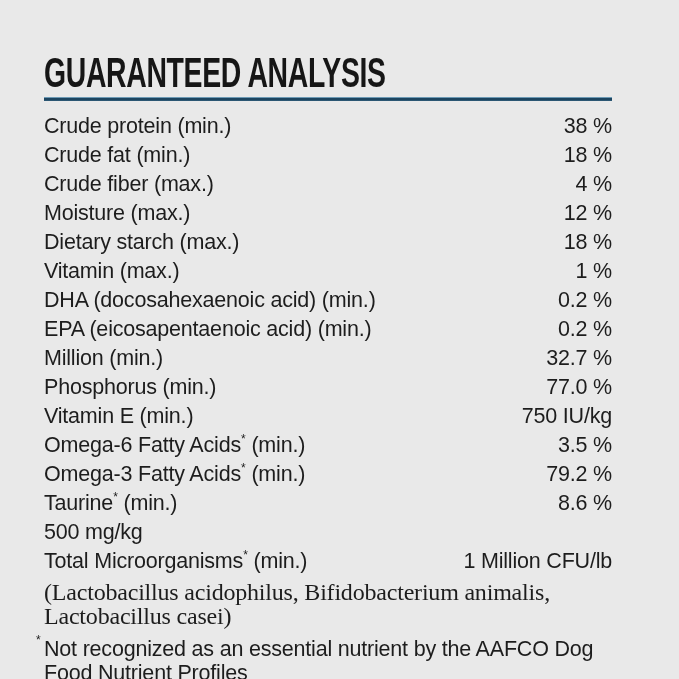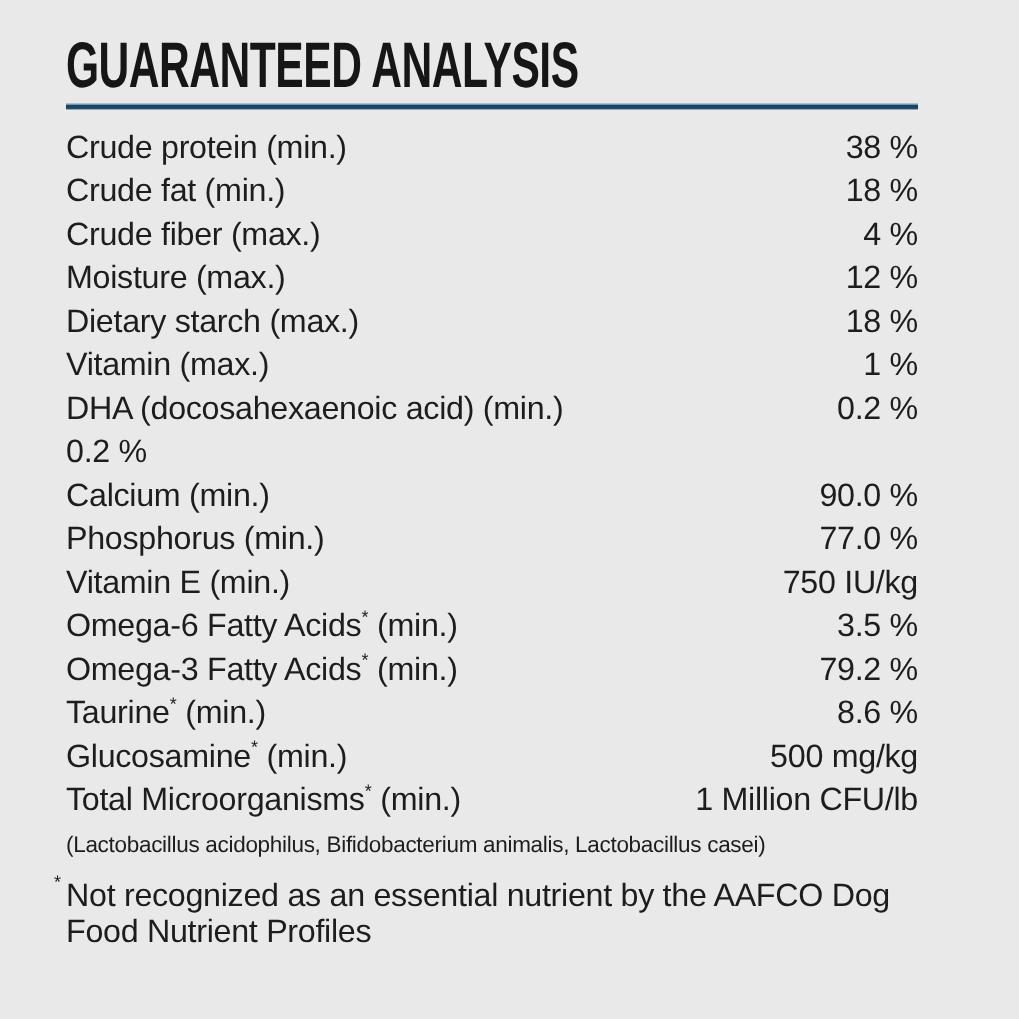--- a/index.html
+++ b/index.html
@@ -13,20 +13,21 @@
     width:679px;height:679px;
     background:var(--bg);
     color:var(--ink);
     font-family:"Liberation Sans", sans-serif;
     overflow:hidden;
   }
   .page{
     box-sizing:border-box;
     width:679px;height:598px;
     padding:22px 67px 0 44px;
+    margin-top:28px;
   }
   .title{
     margin:0;
     font-size:43px;
     font-weight:bold;
     letter-spacing:-0.5px;
     line-height:44px;
     white-space:nowrap;
     transform:scaleX(0.66);
     transform-origin:left center;
@@ -53,24 +54,25 @@
   .label{white-space:nowrap;}
   .value{white-space:nowrap; text-align:center;}
   sup.marker{
     font-size:12px;
     line-height:0;
     vertical-align:9px;
     letter-spacing:0;
   }
   .species{
     margin-top:4px;
-    font-size:15px;
+    font-size:24px;
     letter-spacing:-0.2px;
     line-height:24px;
     max-width:570px;
+    font-family:Liberation Serif, serif;
   }
   .footnote{
     position:relative;
     margin-top:9px;
     font-size:21.5px;
     letter-spacing:-0.2px;
     line-height:24px;
     max-width:570px;
   }
   .footnote sup.marker{
@@ -108,25 +110,26 @@
       </div>
       <div class="row">
         <span class="label"><span>Vitamin</span><span> (max.)</span></span>
         <span class="value">1 %</span>
       </div>
       <div class="row">
         <span class="label"><span>DHA (docosahexaenoic acid)</span><span> (min.)</span></span>
         <span class="value">0.2 %</span>
       </div>
       <div class="row">
+        <span class="label"><span>EPA (eicosapentaenoic acid)</span><span> (min.)</span></span>
         <span class="value">0.2 %</span>
       </div>
       <div class="row">
-        <span class="label"><span>Calcium</span><span> (min.)</span></span>
-        <span class="value">90.0 %</span>
+        <span class="label"><span>Million</span><span> (min.)</span></span>
+        <span class="value">32.7 %</span>
       </div>
       <div class="row">
         <span class="label"><span>Phosphorus</span><span> (min.)</span></span>
         <span class="value">77.0 %</span>
       </div>
       <div class="row">
         <span class="label"><span>Vitamin E</span><span> (min.)</span></span>
         <span class="value">750 IU/kg</span>
       </div>
       <div class="row">
@@ -135,21 +138,20 @@
       </div>
       <div class="row">
         <span class="label"><span>Omega-3 Fatty Acids</span><sup class="marker">*</sup><span> (min.)</span></span>
         <span class="value">79.2 %</span>
       </div>
       <div class="row">
         <span class="label"><span>Taurine</span><sup class="marker">*</sup><span> (min.)</span></span>
         <span class="value">8.6 %</span>
       </div>
       <div class="row">
-        <span class="label"><span>Glucosamine</span><sup class="marker">*</sup><span> (min.)</span></span>
         <span class="value">500 mg/kg</span>
       </div>
       <div class="row">
         <span class="label"><span>Total Microorganisms</span><sup class="marker">*</sup><span> (min.)</span></span>
         <span class="value">1 Million CFU/lb</span>
       </div>
     </div>
   <div class="species">(Lactobacillus acidophilus, Bifidobacterium animalis, Lactobacillus casei)</div>
   <div class="footnote"><sup class="marker">*</sup><span>Not recognized as an essential nutrient by the AAFCO Dog Food Nutrient Profiles</span></div>
 </div>

